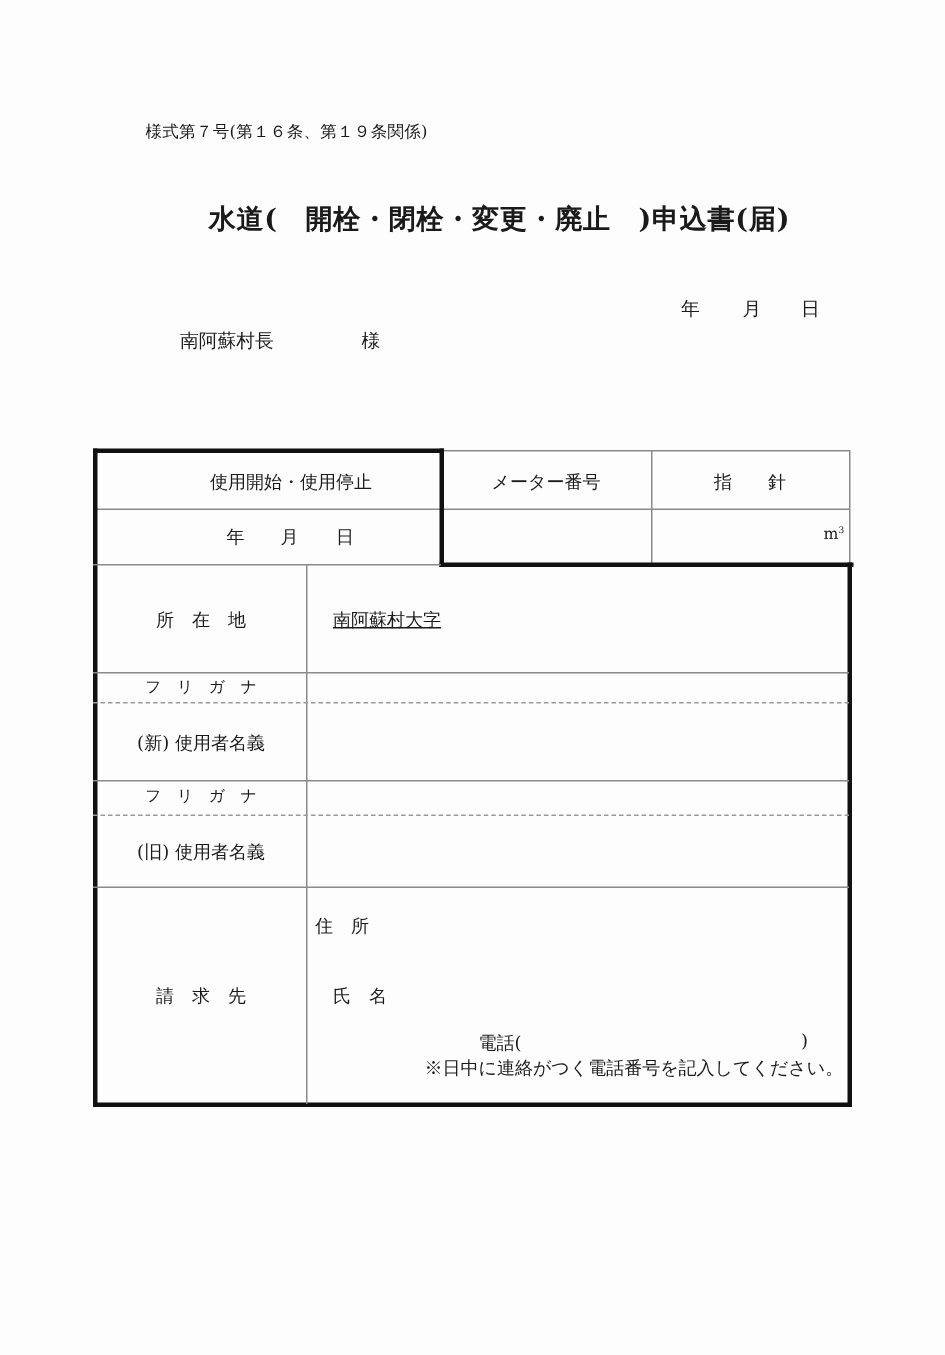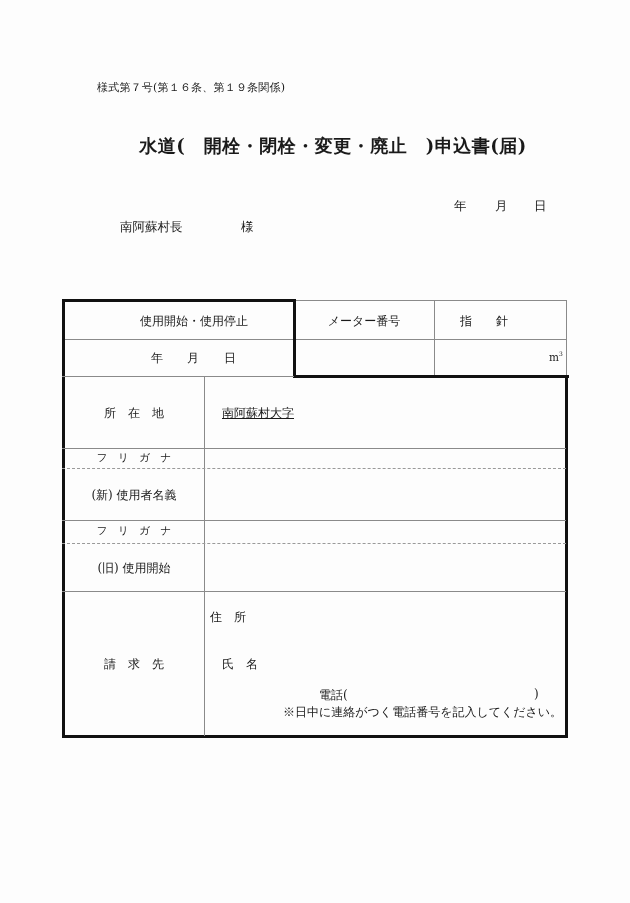--- a/index.html
+++ b/index.html
@@ -61,21 +61,21 @@
 
   <div class="hline" style="left:62px; width:504px; top:448px;"></div>
   <div class="hdash" style="left:62px; width:504px; top:468px;"></div>
   <div class="hline" style="left:62px; width:504px; top:520px;"></div>
   <div class="hdash" style="left:62px; width:504px; top:543px;"></div>
   <div class="hline" style="left:62px; width:504px; top:591px;"></div>
 </div>
 
 <div class="cell-text" style="left:78px; width:232px; top:313px;">使用開始・使用停止</div>
 <div class="cell-text" style="left:294px; width:140px; top:313px;">メーター番号</div>
-<div class="cell-text" style="left:418px; width:132px; top:313px;">指　　針</div>
+<div class="cell-text" style="left:434px; width:132px; top:313px;">指　　針</div>
 
 <div class="left-text" style="left:151px; top:350px;">年</div>
 <div class="left-text" style="left:187px; top:350px;">月</div>
 <div class="left-text" style="left:224px; top:350px;">日</div>
 
 <div class="left-text" style="left:296px; top:341px; width:136px; height:33px;"></div>
 <div class="left-text" style="left:436px; top:341px; width:128px; height:33px;"></div>
 <div class="left-text small" style="left:549px; top:350px;"><span>m</span><sup>3</sup></div>
 
 <div class="cell-text" style="left:64px; width:140px; top:405px;">所　在　地</div>
@@ -83,21 +83,21 @@
 
 <div class="cell-text small" style="left:64px; width:140px; top:451px;">フ　リ　ガ　ナ</div>
 <div class="left-text" style="left:206px; top:450px; width:358px; height:17px;"></div>
 
 <div class="cell-text" style="left:64px; width:140px; top:487px;">(新) 使用者名義</div>
 <div class="left-text" style="left:206px; top:470px; width:358px; height:49px;"></div>
 
 <div class="cell-text small" style="left:64px; width:140px; top:524px;">フ　リ　ガ　ナ</div>
 <div class="left-text" style="left:206px; top:522px; width:358px; height:20px;"></div>
 
-<div class="cell-text" style="left:64px; width:140px; top:560px;">(旧) 使用開始</div>
+<div class="cell-text" style="left:64px; width:140px; top:560px;">(旧) 使用者名義</div>
 <div class="left-text" style="left:206px; top:545px; width:358px; height:45px;"></div>
 
 <div class="cell-text" style="left:64px; width:140px; top:656px;">請　求　先</div>
 <div class="left-text" style="left:210px; top:609px;text-align:center;">住　所</div>
 <div class="left-text" style="left:240px; top:600px; width:322px; height:30px;"></div>
 <div class="left-text" style="left:222px; top:656px;text-align:right;">氏　名</div>
 <div class="left-text" style="left:240px; top:647px; width:322px; height:30px;"></div>
 
 <div class="left-text" style="left:319px; top:687px;">電話(</div>
 <div class="left-text" style="left:355px; top:684px; width:170px; height:18px;"></div>

